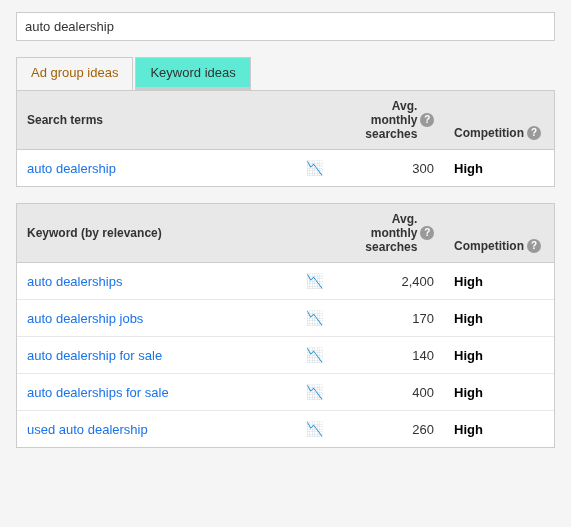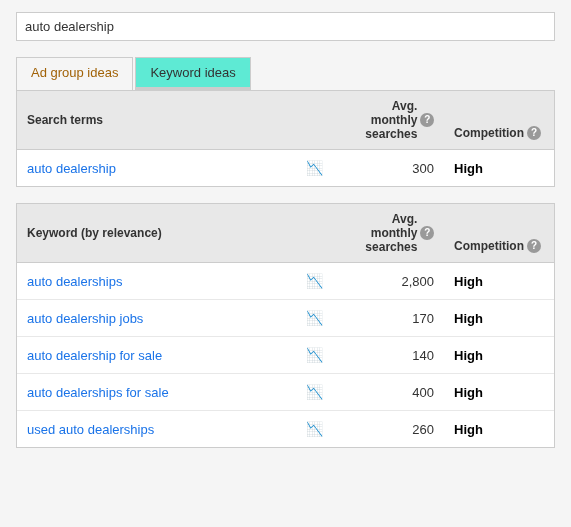--- a/index.html
+++ b/index.html
@@ -233,21 +233,21 @@
         </tr>
       </thead>
       <tbody id="keyword-tbody">
       <tr>
     <td class="col-term">
       <a class="keyword-link" href="#">auto dealerships</a>
     </td>
     <td class="col-icon">
       <span class="chart-icon">📉</span>
     </td>
-    <td class="col-searches numeric">2,800</td>
+    <td class="col-searches numeric">2,400</td>
     <td class="col-competition high-val">High</td>
   </tr>
           <tr>
     <td class="col-term">
       <a class="keyword-link" href="#">auto dealership jobs</a>
     </td>
     <td class="col-icon">
       <span class="chart-icon">📉</span>
     </td>
     <td class="col-searches numeric">170</td>
@@ -268,21 +268,21 @@
       <a class="keyword-link" href="#">auto dealerships for sale</a>
     </td>
     <td class="col-icon">
       <span class="chart-icon">📉</span>
     </td>
     <td class="col-searches numeric">400</td>
     <td class="col-competition high-val">High</td>
   </tr>
           <tr>
     <td class="col-term">
-      <a class="keyword-link" href="#">used auto dealerships</a>
+      <a class="keyword-link" href="#">used auto dealership</a>
     </td>
     <td class="col-icon">
       <span class="chart-icon">📉</span>
     </td>
     <td class="col-searches numeric">260</td>
     <td class="col-competition high-val">High</td>
   </tr>
         </tbody>
     </table>
   </div>

